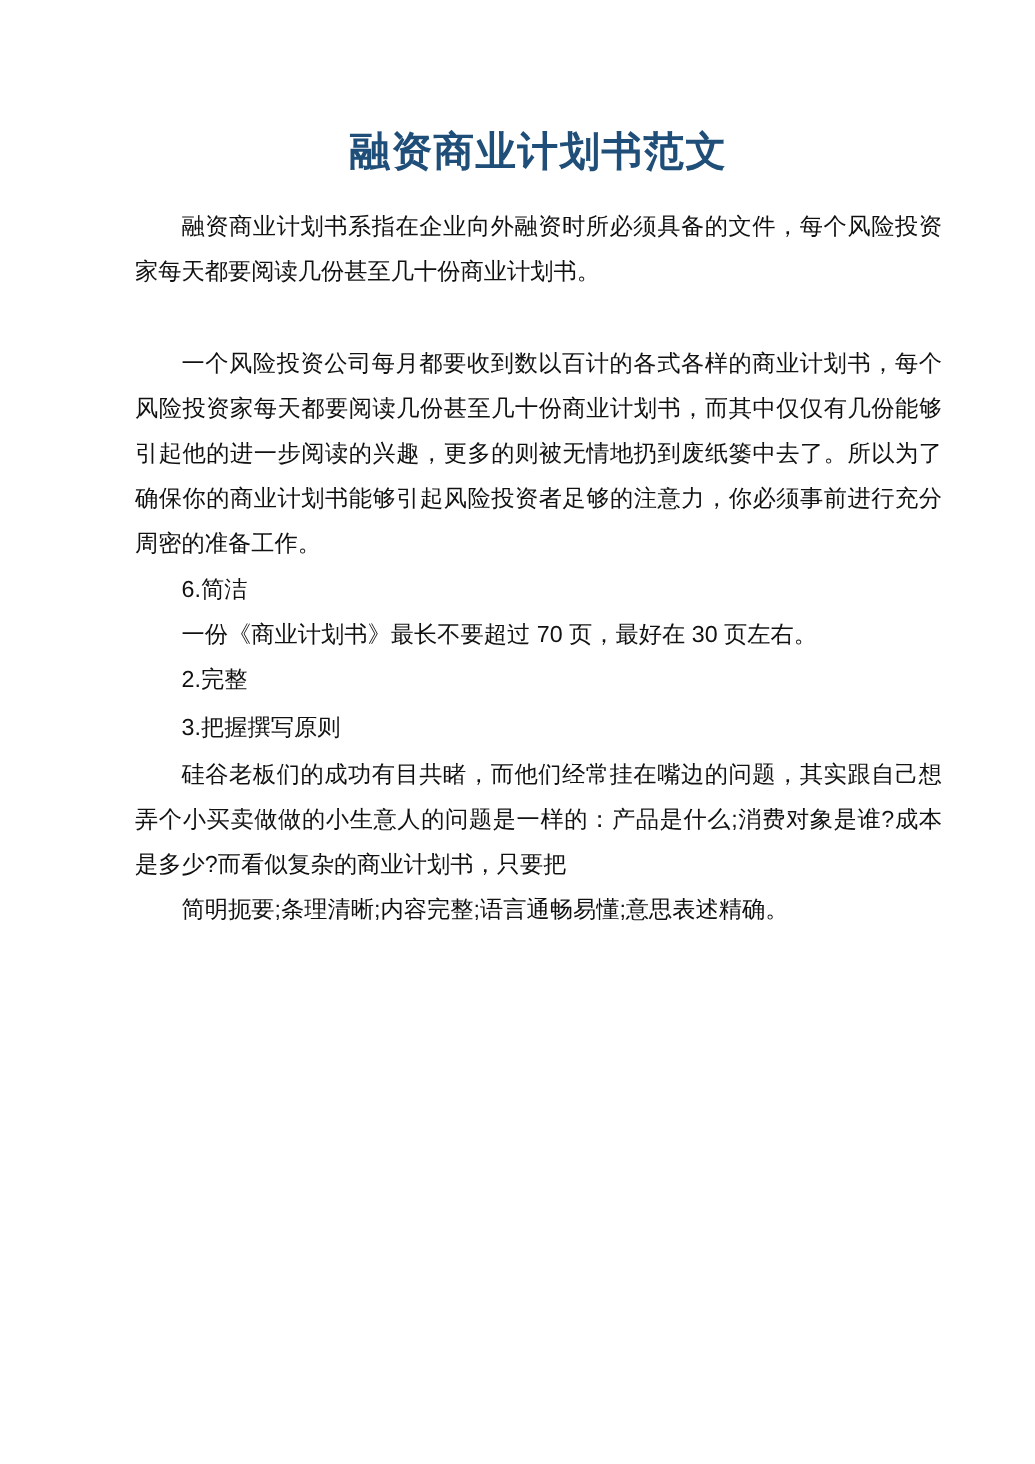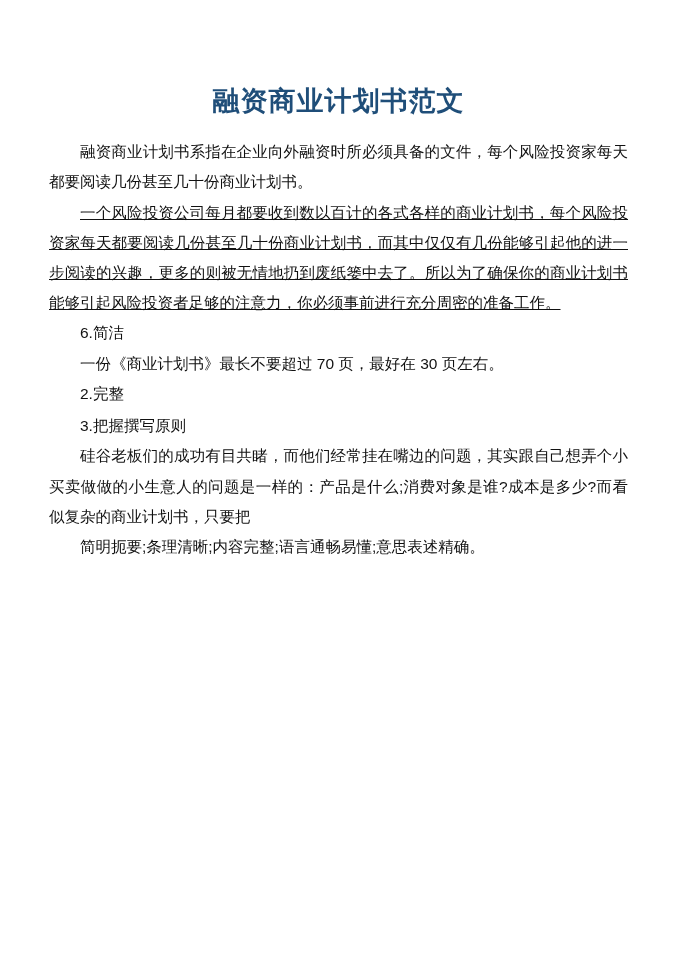--- a/index.html
+++ b/index.html
@@ -11,21 +11,21 @@
     width: 690px;
     height: 976px;
     font-family: "Liberation Sans", sans-serif;
     color: #1a1a1a;
     overflow: hidden;
   }
   .page {
     box-sizing: border-box;
     width: 690px;
     height: 976px;
-    padding: 74px 62px 20px 49px;
+    padding: 74px 62px 20px 90px;
     background: #ffffff;
     position: relative;
   }
   .doc-title {
     text-align: center;
     font-size: 27px;
     font-weight: bold;
     color: #1f4e79;
     letter-spacing: 1px;
     margin: 10px 0 18px 0;
@@ -36,21 +36,21 @@
     line-height: 1.95;
     text-align: justify;
     text-justify: inter-ideograph;
     margin: 0;
     color: #111111;
   }
   .indent-2 {
     text-indent: 2em;
   }
   .gap-lg {
-    text-decoration: underline;
+    margin-top: 30px;
   }
   .gap-sm {
     margin-top: 2px;
   }
 </style>
 </head>
 <body>
 
 <div class="page">
 

